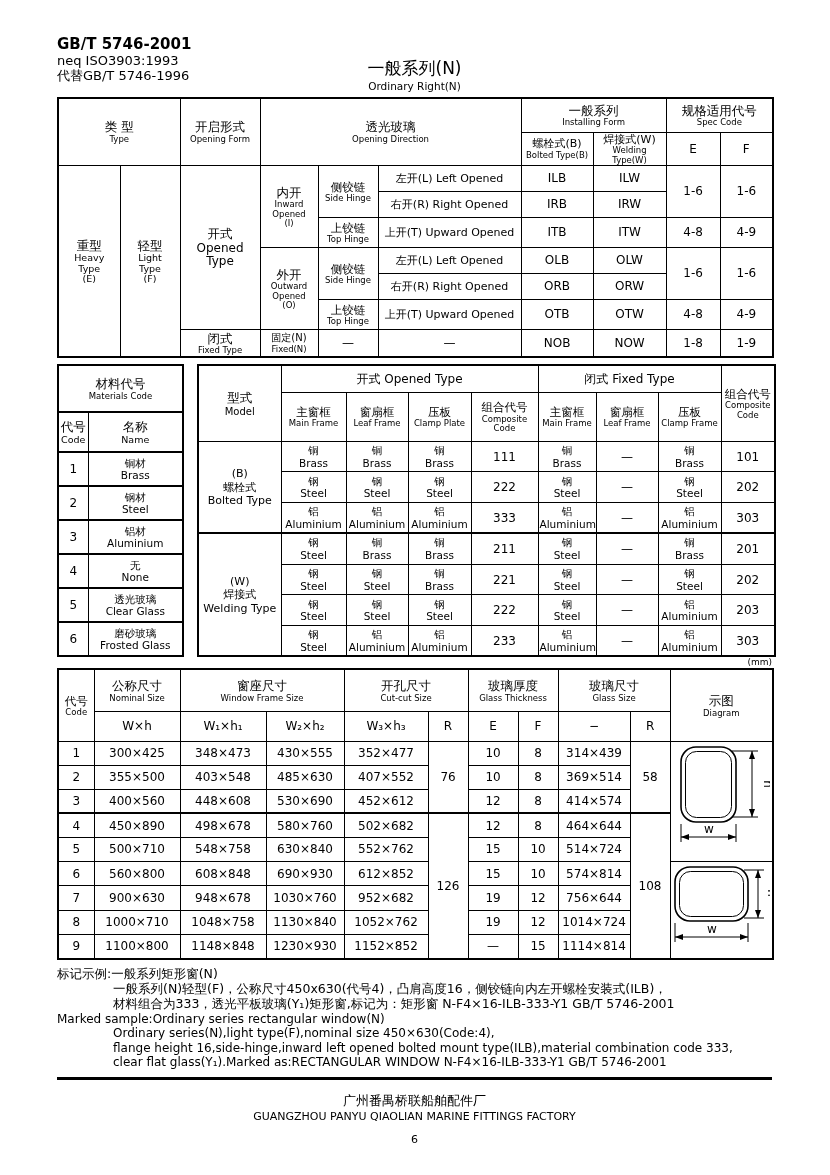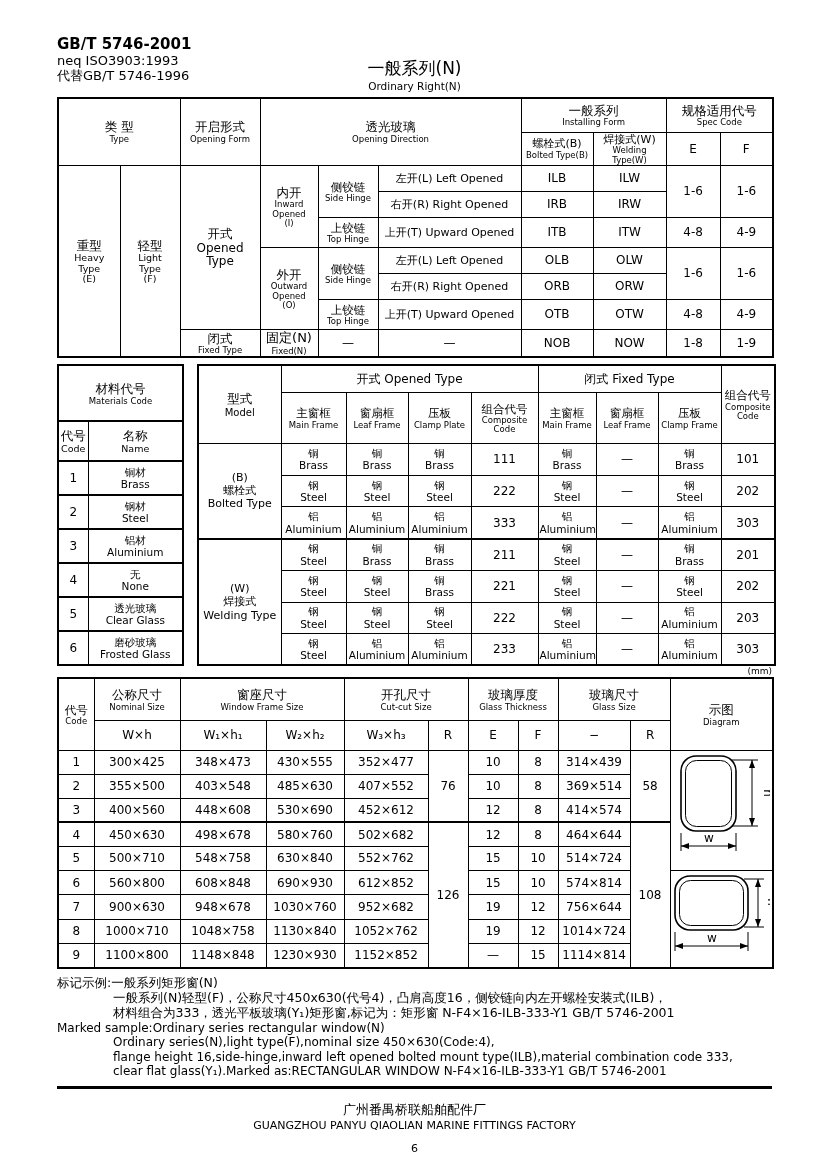--- a/index.html
+++ b/index.html
@@ -199,42 +199,42 @@
       <td class="val">OTW</td>
       <td class="val">4-8</td>
       <td class="val">4-9</td>
     </tr>
     <tr style="height:28px">
       <td>
         <div class="zh">闭式</div>
         <div class="en">Fixed Type</div>
       </td>
       <td>
-        <div class="zh" style="font-size:13px">固定(N)</div>
+        <div class="zh" style="font-size:10px">固定(N)</div>
         <div class="en">Fixed(N)</div>
       </td>
       <td class="val">—</td>
       <td class="val">—</td>
       <td class="val">NOB</td>
       <td class="val">NOW</td>
       <td class="val">1-8</td>
       <td class="val">1-9</td>
     </tr>
   </tbody>
     </table>
 
   <div class="t2wrap">
 
     <table class="tbl t2l">
       <colgroup>
           <col style="width:30px">
           <col style="width:95px">
         </colgroup>
       <tbody>
-          <tr style="height:56px">
+          <tr style="height:47px">
         <th colspan="2">
           <div class="zh">材料代号</div>
           <div class="en">Materials Code</div>
         </th>
       </tr>
       <tr style="height:40px">
         <th>
           <div class="zh">代号</div>
           <div class="en" style="font-size:9.5px">Code</div>
         </th>
@@ -550,21 +550,21 @@
       <td class="val">400×560</td>
       <td class="val">448×608</td>
       <td class="val">530×690</td>
       <td class="val">452×612</td>
       <td class="val">12</td>
       <td class="val">8</td>
       <td class="val">414×574</td>
     </tr>
     <tr class="thick" style="height:24px">
       <td class="val">4</td>
-      <td class="val">450×630</td>
+      <td class="val">450×890</td>
       <td class="val">498×678</td>
       <td class="val">580×760</td>
       <td class="val">502×682</td>
       <td class="val" rowspan="6">126</td>
       <td class="val">12</td>
       <td class="val">8</td>
       <td class="val">464×644</td>
       <td class="val" rowspan="6">108</td>
     </tr>
     <tr style="height:24px">

